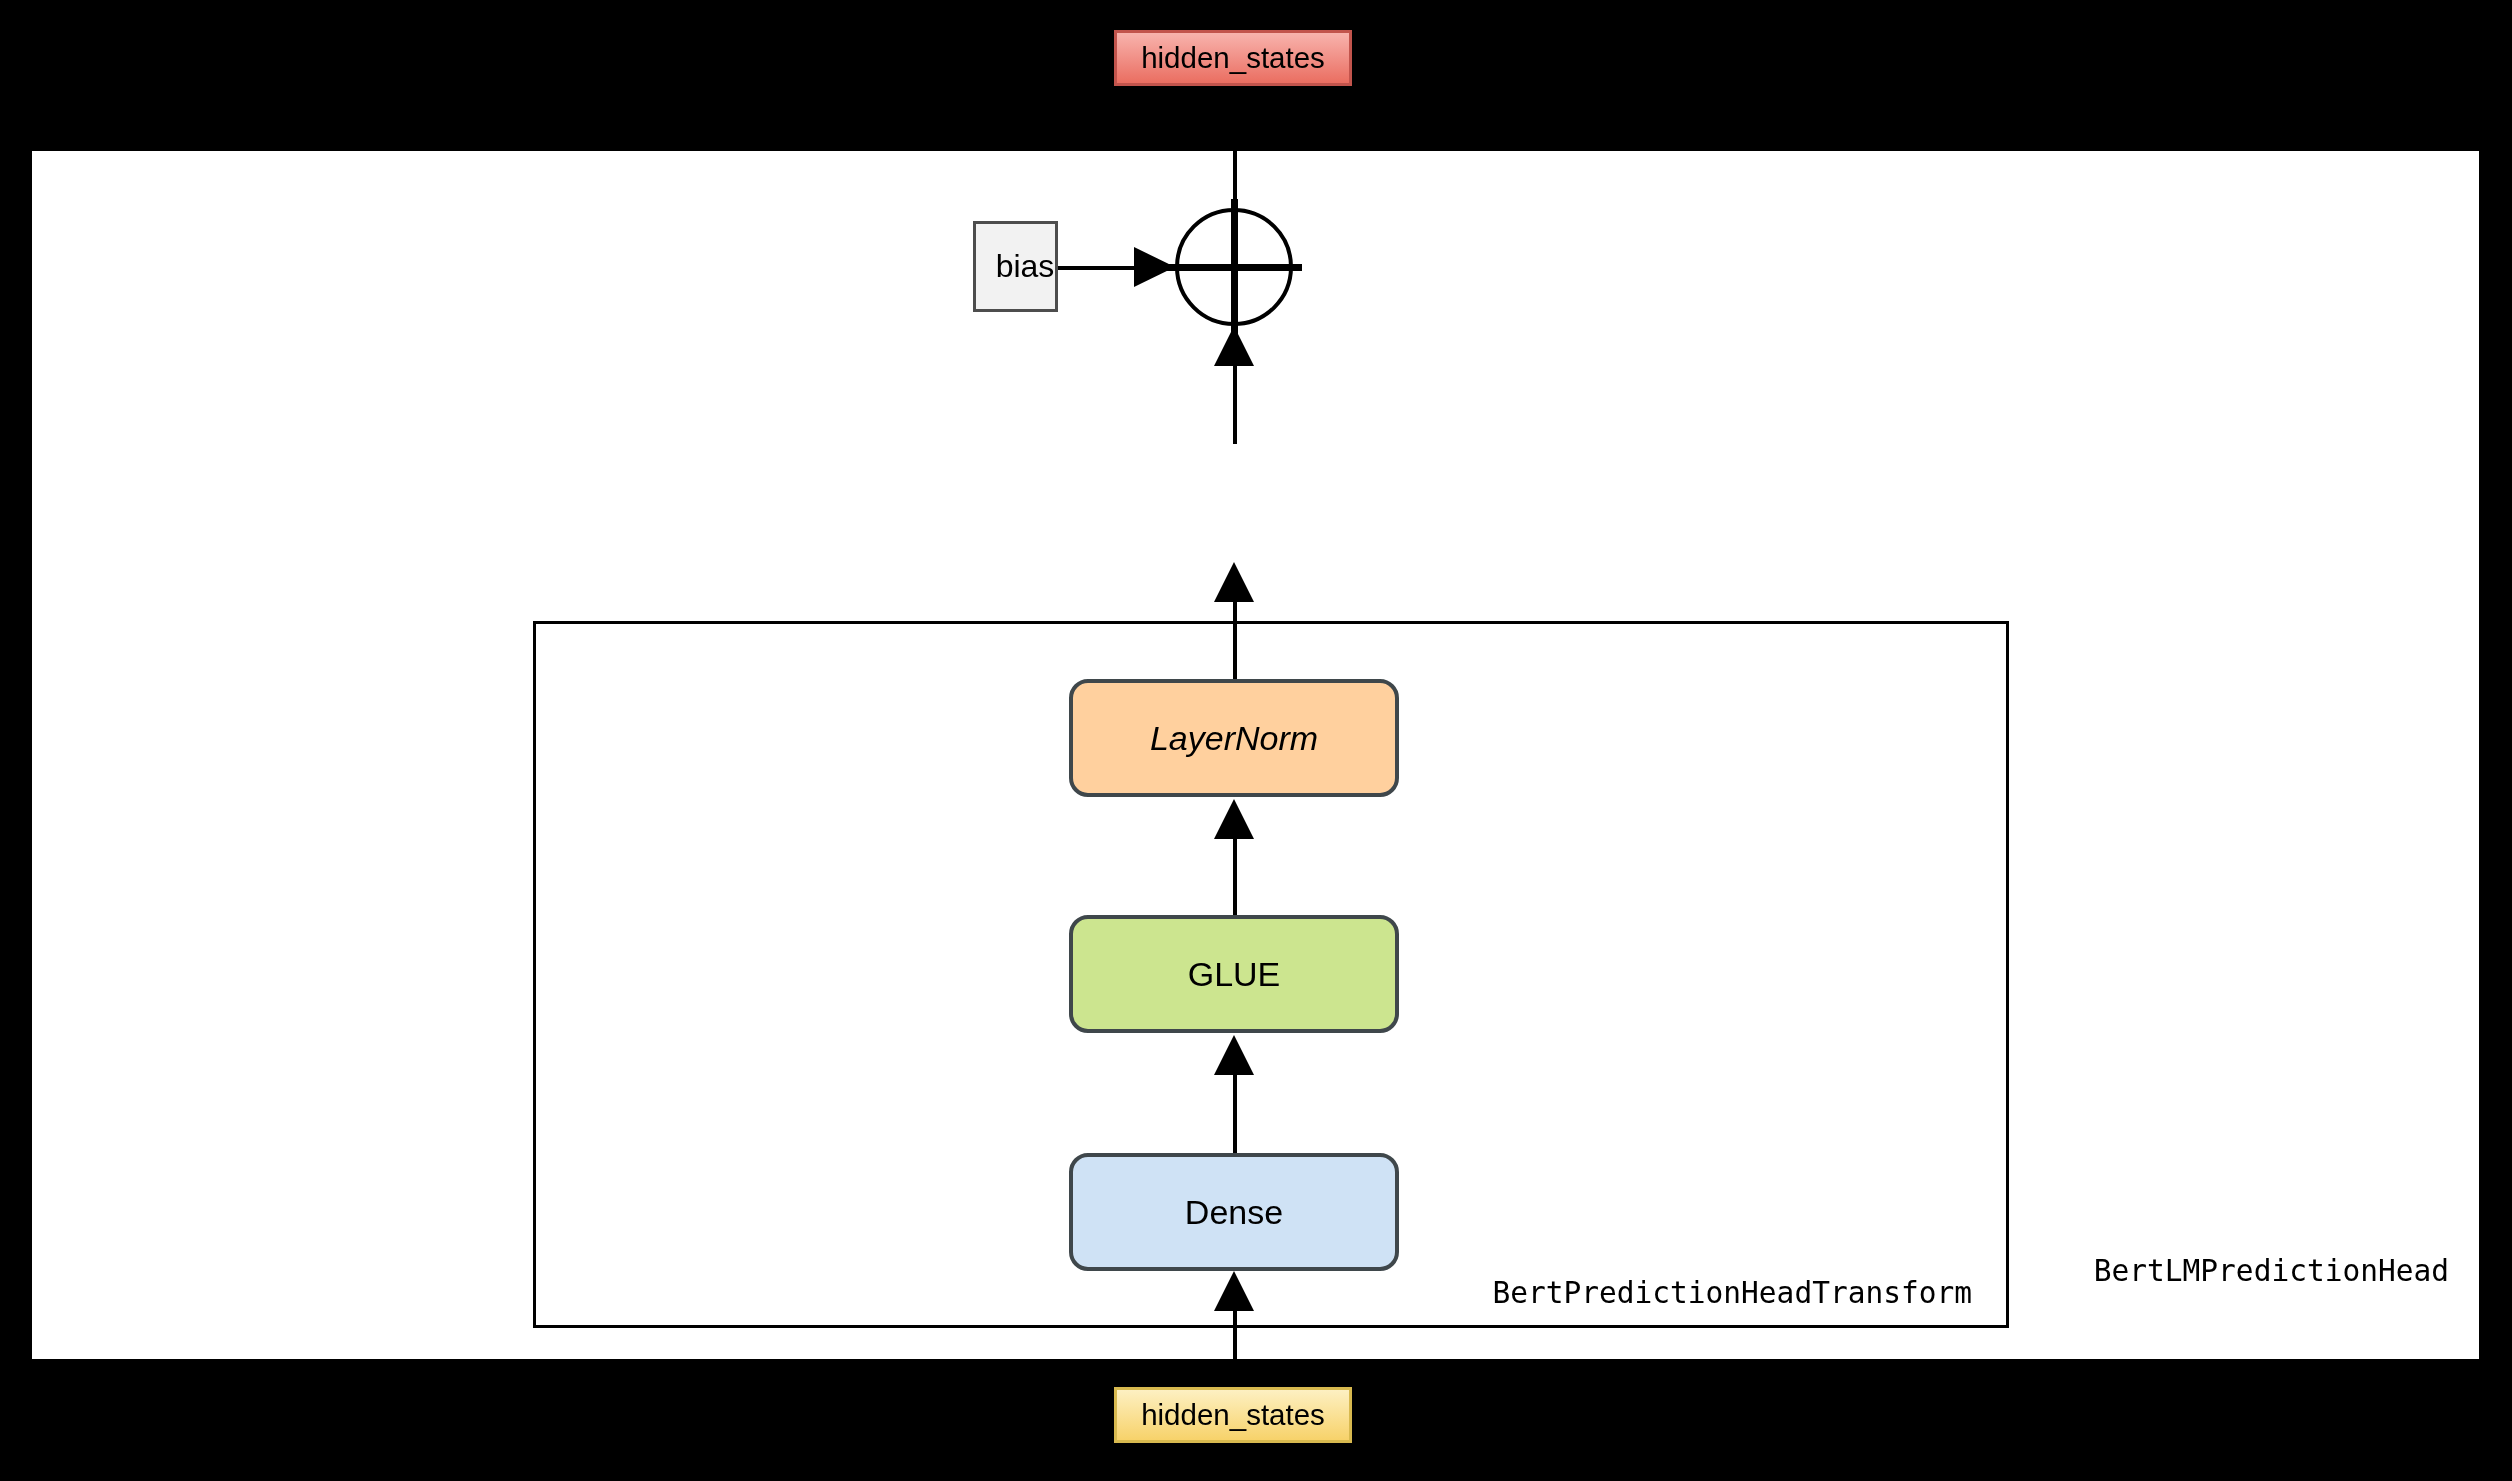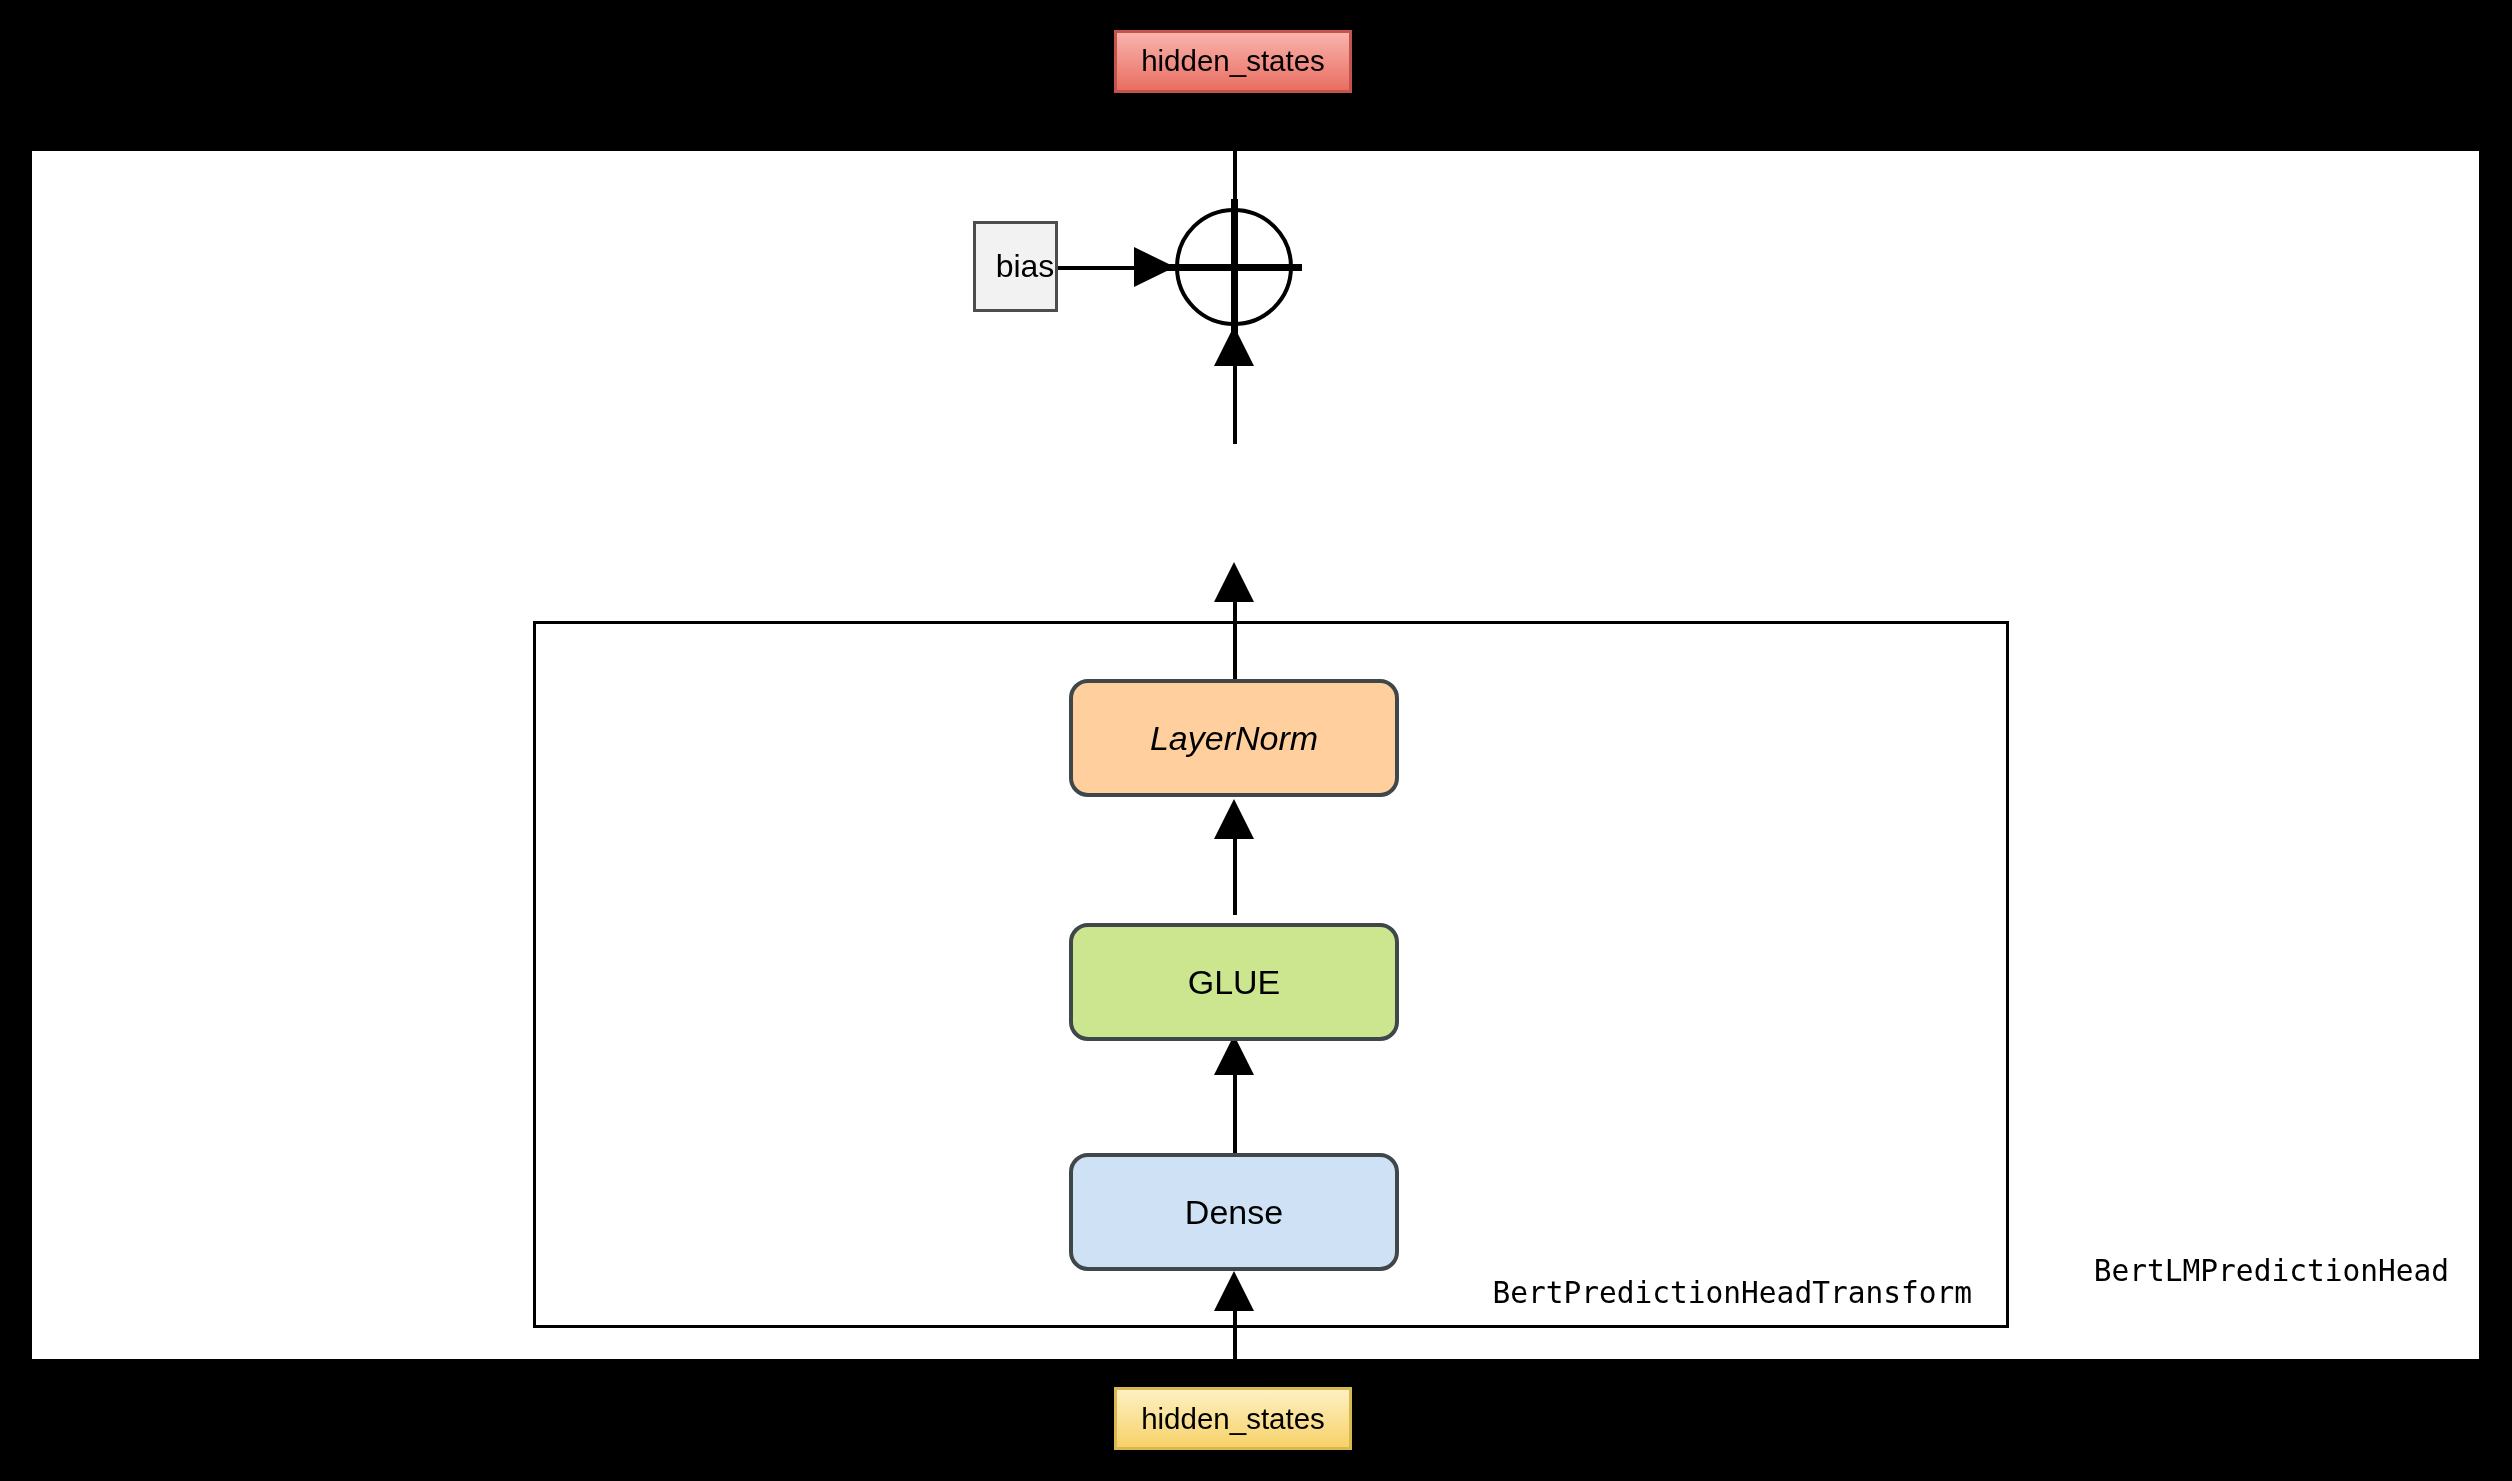--- a/index.html
+++ b/index.html
@@ -87,26 +87,26 @@
   .block{
     position:absolute;left:1069px;width:330px;height:118px;
     box-sizing:border-box;
     border:4.4px solid var(--block-border);
     border-radius:19px;
     display:flex;align-items:center;justify-content:center;
     font-size:34px;color:var(--text);
   }
   #block-linear{top:444px;background:var(--linear-fill);}
   #block-layernorm{top:679px;background:var(--layernorm-fill);font-style:italic;}
-  #block-glue{top:915px;background:var(--glue-fill);margin-top:8px;}
+  #block-glue{top:915px;background:var(--glue-fill);}
   #block-dense{top:1153px;background:var(--dense-fill);}
 
   
   .io-box{
-    position:absolute;left:1114px;width:238px;height:63px;
+    position:absolute;left:1114px;width:238px;height:56px;
     box-sizing:border-box;
     display:flex;align-items:center;justify-content:center;
     font-size:29.5px;color:var(--text);
   }
   #io-top{
     top:29.5px;
     border:3.7px solid var(--red-border);
     background:linear-gradient(to bottom, var(--red-top), var(--red-bottom));
   }
   #io-bottom{

